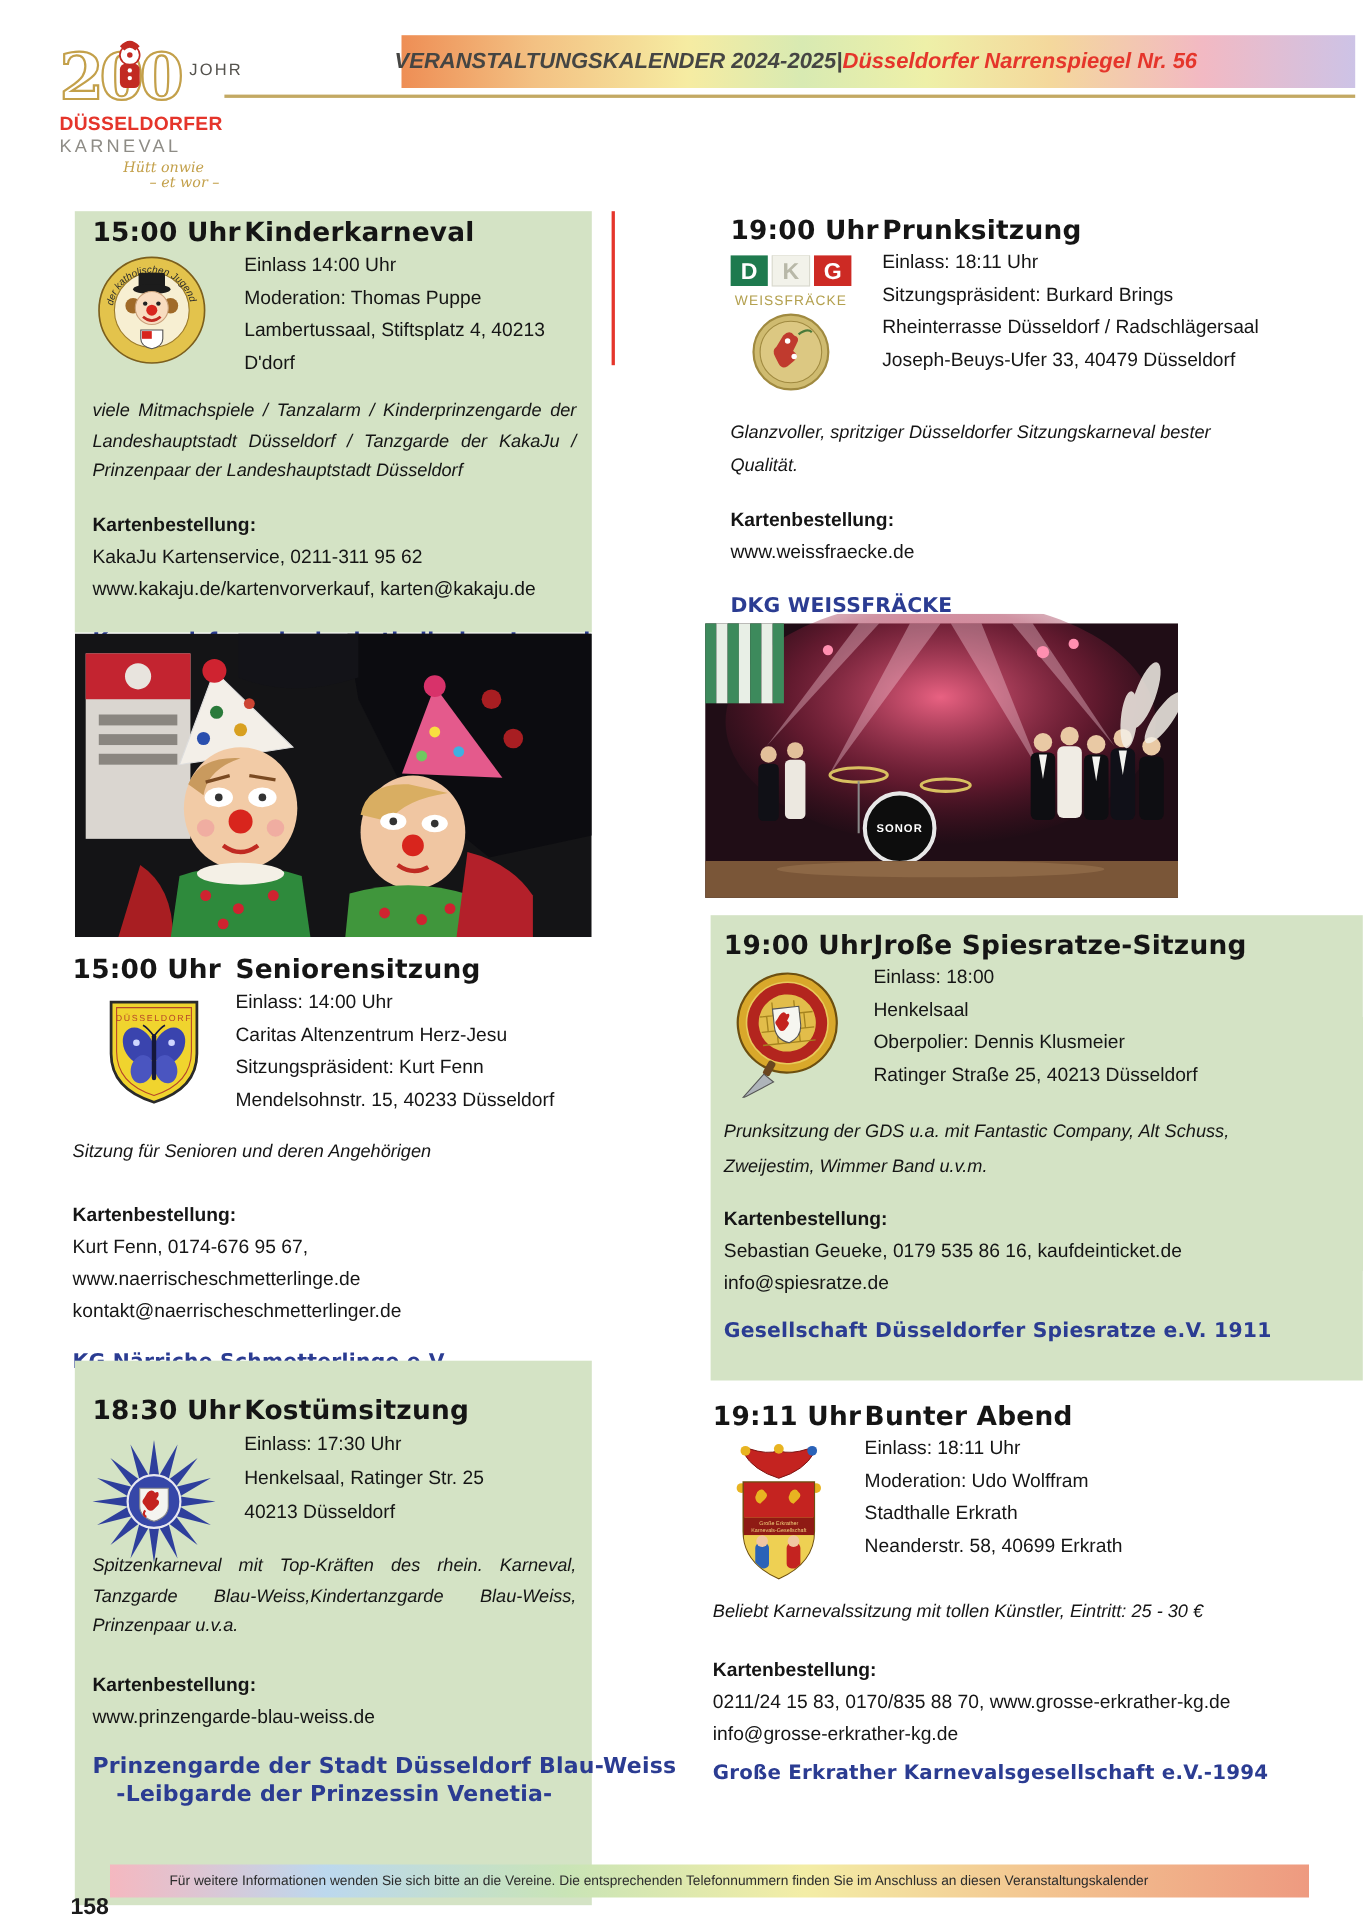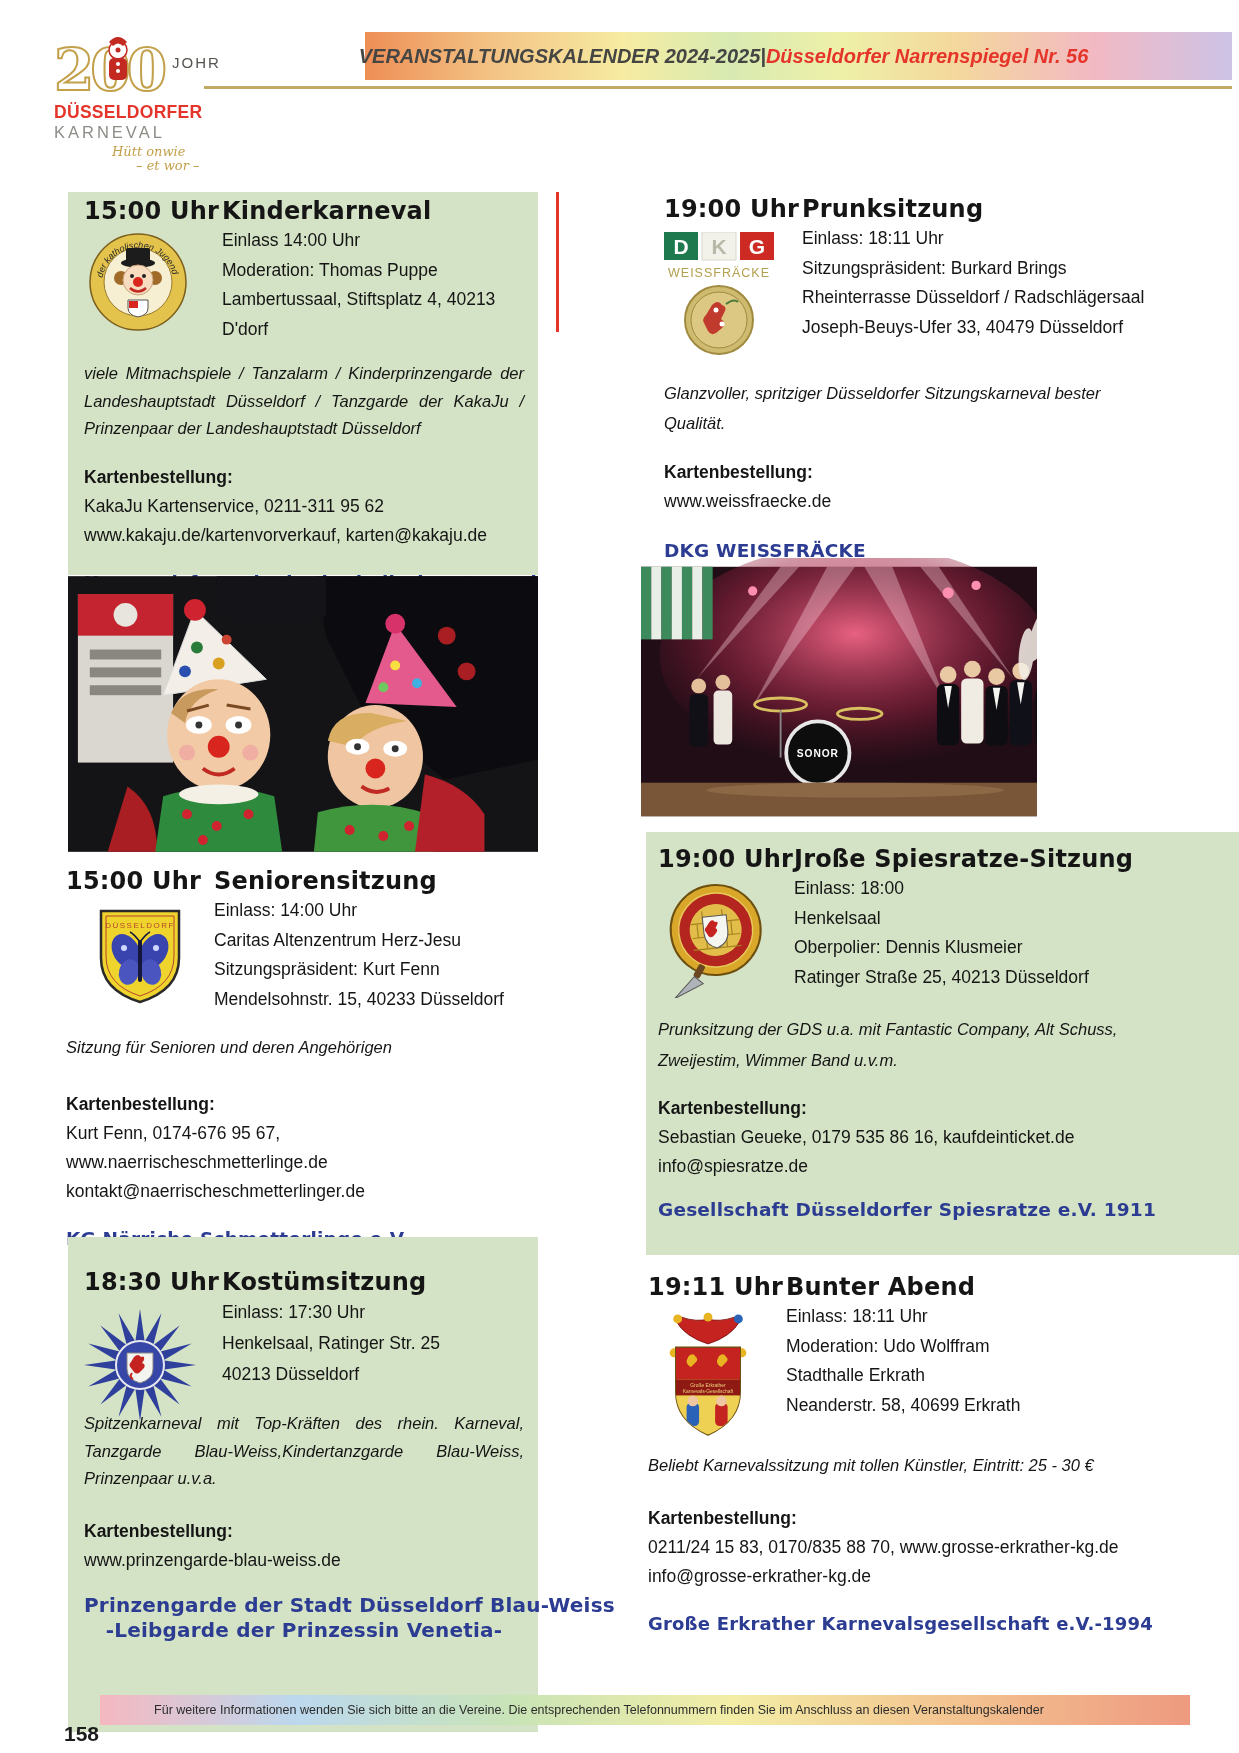--- a/index.html
+++ b/index.html
@@ -287,21 +287,21 @@
     <p class="desc" style="margin-top:14px;width:470px;line-height:30px;">Glanzvoller, spritziger Düsseldorfer Sitzungskarneval bester Qualität.</p>
     <div class="tickets" style="margin-top:20px;">
       <div class="label">Kartenbestellung:</div>
       <div>www.weissfraecke.de</div>
     </div>
     <div class="club" style="margin-top:22px;">
       <div>DKG WEISSFRÄCKE</div>
     </div>
   </section>
 
-  <div class="photo" style="left:641px;top:558px;width:396px;height:267px;">
+  <div class="photo" style="left:641px;top:558px;width:430px;height:267px;">
     <svg width="430" height="267" viewBox="0 0 462 268" xmlns="http://www.w3.org/2000/svg">
       <defs>
         <radialGradient id="glow" cx="50%" cy="40%" r="60%">
           <stop offset="0%" stop-color="#ff6b8e" stop-opacity=".9"></stop>
           <stop offset="60%" stop-color="#a12646" stop-opacity=".5"></stop>
           <stop offset="100%" stop-color="#74152e" stop-opacity="0"></stop>
         </radialGradient>
       </defs>
       <rect width="462" height="268" fill="#200d16"></rect>
       <ellipse cx="230" cy="96" rx="210" ry="120" fill="url(#glow)"></ellipse>
@@ -434,21 +434,21 @@
         <div>Stadthalle Erkrath</div>
         <div>Neanderstr. 58, 40699 Erkrath</div>
       </div>
     </div>
     <p class="desc" style="margin-top:16px;">Beliebt Karnevalssitzung mit tollen Künstler, Eintritt: 25 - 30 €</p>
     <div class="tickets" style="margin-top:24px;">
       <div class="label">Kartenbestellung:</div>
       <div>0211/24 15 83, 0170/835 88 70, www.grosse-erkrather-kg.de</div>
       <div>info@grosse-erkrather-kg.de</div>
     </div>
-    <div class="club" style="margin-top:20px;font-size:18px;">
+    <div class="club" style="margin-top:8px;font-size:18px;">
       <div>Große Erkrather Karnevalsgesellschaft e.V.-1994</div>
     </div>
   </section>
 
   <div class="abs fbar">
     <span>Für weitere Informationen wenden Sie sich bitte an die Vereine. Die entsprechenden Telefonnummern finden Sie im Anschluss an diesen Veranstaltungskalender</span>
   </div>
   <div class="abs pagenum">158</div>
 
 </div>

